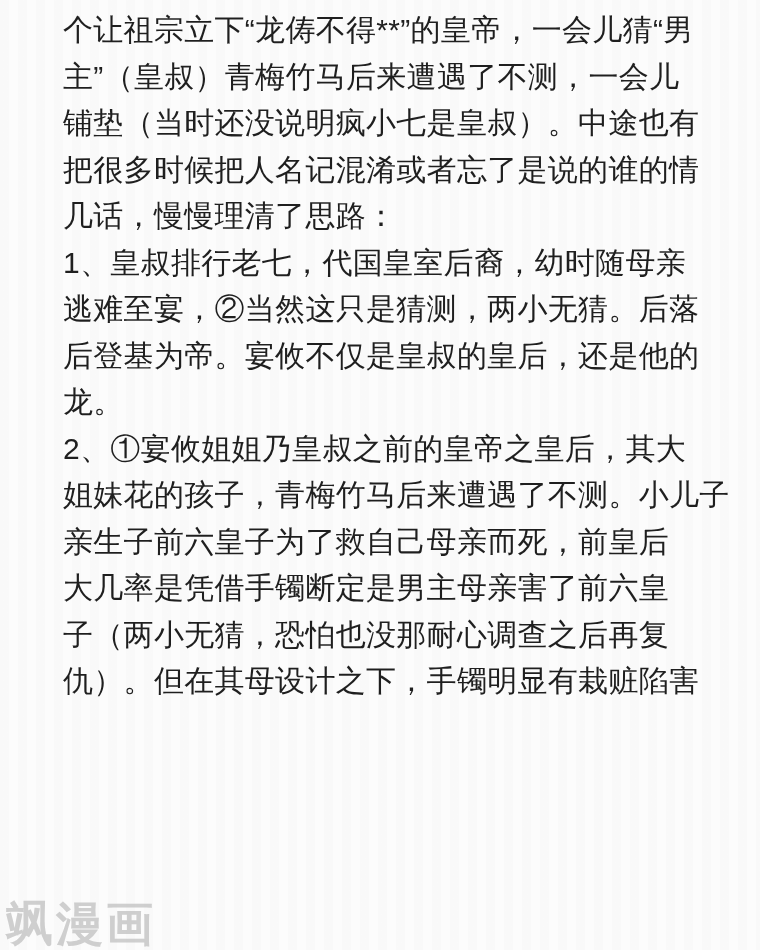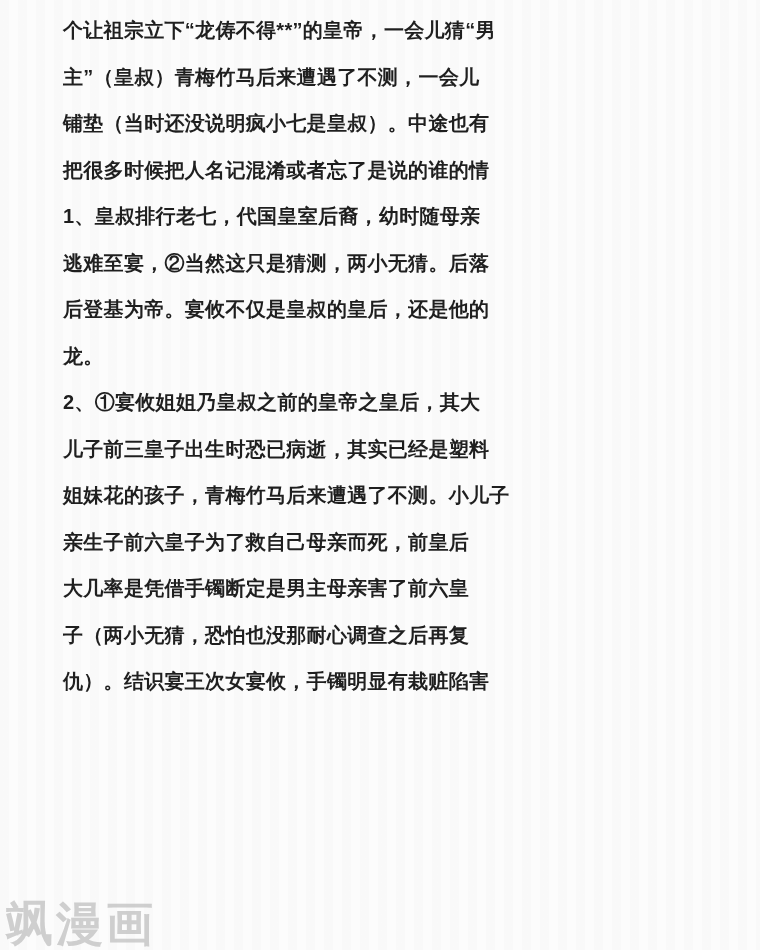--- a/index.html
+++ b/index.html
@@ -20,25 +20,25 @@
   .text-block {
     position: absolute;
     left: 63px;
     top: 7px;
     width: 648px;
     z-index: 2;
   }
   .line {
     height: 46.5px;
     line-height: 46.5px;
-    font-size: 20px;
+    font-size: 30px;
     letter-spacing: 0.3px;
     color: #1f1f1f;
     white-space: nowrap;
-    font-weight: 700;
+    font-weight: 400;
   }
   .watermark {
     position: absolute;
     left: 6px;
     top: 893px;
     z-index: 1;
     font-size: 47px;
     font-weight: bold;
     letter-spacing: 3px;
     color: rgba(176, 176, 176, 0.6);
@@ -48,25 +48,25 @@
 </head>
 <body>
 
 <div class="page">
   <div class="watermark">飒漫画</div>
   <div class="text-block">
     <div class="line">个让祖宗立下“龙俦不得**”的皇帝，一会儿猜“男</div>
     <div class="line">主”（皇叔）青梅竹马后来遭遇了不测，一会儿</div>
     <div class="line">铺垫（当时还没说明疯小七是皇叔）。中途也有</div>
     <div class="line">把很多时候把人名记混淆或者忘了是说的谁的情</div>
+    <div class="line">几话，慢慢理清了思路：</div>
     <div class="line">1、皇叔排行老七，代国皇室后裔，幼时随母亲</div>
     <div class="line">逃难至宴，②当然这只是猜测，两小无猜。后落</div>
     <div class="line">后登基为帝。宴攸不仅是皇叔的皇后，还是他的</div>
     <div class="line">龙。</div>
     <div class="line">2、①宴攸姐姐乃皇叔之前的皇帝之皇后，其大</div>
-    <div class="line">儿子前三皇子出生时恐已病逝，其实已经是塑料</div>
     <div class="line">姐妹花的孩子，青梅竹马后来遭遇了不测。小儿子</div>
     <div class="line">亲生子前六皇子为了救自己母亲而死，前皇后</div>
     <div class="line">大几率是凭借手镯断定是男主母亲害了前六皇</div>
     <div class="line">子（两小无猜，恐怕也没那耐心调查之后再复</div>
-    <div class="line">仇）。结识宴王次女宴攸，手镯明显有栽赃陷害</div>
+    <div class="line">仇）。但在其母设计之下，手镯明显有栽赃陷害</div>
   </div>
 </div>
 
 </body></html>

